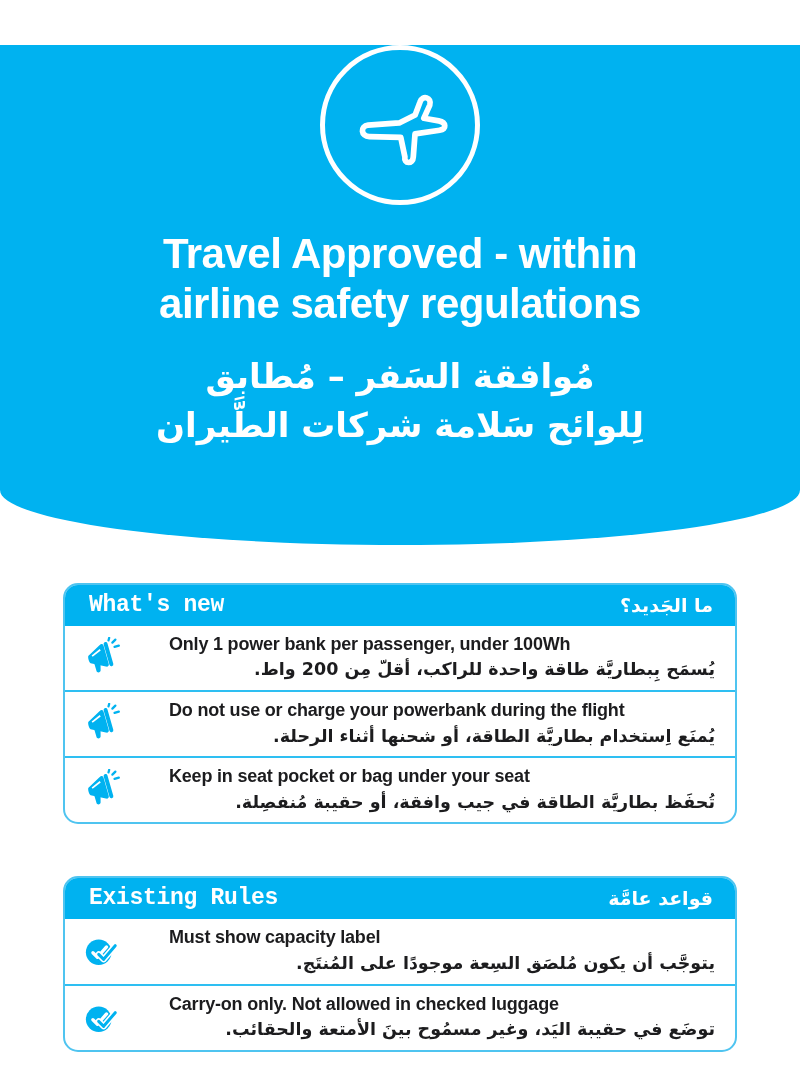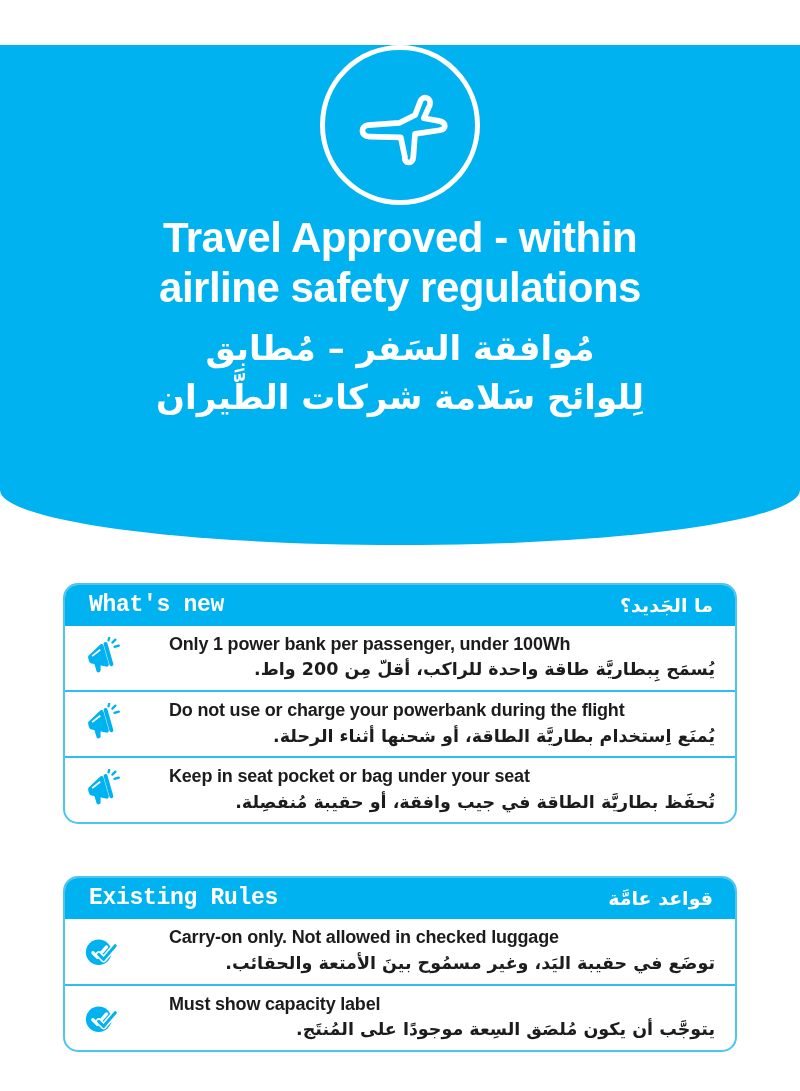--- a/index.html
+++ b/index.html
@@ -22,28 +22,28 @@
   }
   .plane-badge{
     width:150px;height:150px;
     margin:44px auto 0;
     border:5px solid #ffffff;
     border-radius:50%;
     display:flex;align-items:center;justify-content:center;
   }
   .plane-badge svg{width:104px;height:104px;}
   .hero-title{
-    margin-top:8px;
+    margin-top:24px;
     font-size:42px;
     font-weight:800;
     line-height:1.2;
     letter-spacing:-0.5px;
   }
   .hero-title-ar{
-    margin-top:10px;
+    margin-top:22px;
     font-family:"DejaVu Sans",sans-serif;
     direction:rtl;
     font-size:34px;
     font-weight:700;
     line-height:1.45;
   }
   
   .card{
     width:670px;
     margin:38px auto 0;
@@ -199,32 +199,32 @@
   <div class="row">
     <span class="row-icon">
       <svg viewBox="0 0 46 44" aria-hidden="true">
         <circle cx="19" cy="26" r="15.5" fill="#00B2F0"></circle>
         <path d="M12 26.5 l5.5 5.5 11 -12.5" stroke="#ffffff" stroke-width="4" fill="none" stroke-linecap="round" stroke-linejoin="round"></path>
         <path d="M19 28.5 l6 6 14 -16.5" stroke="#ffffff" stroke-width="7.5" fill="none" stroke-linecap="round" stroke-linejoin="round"></path>
         <path d="M19 28.5 l6 6 14 -16.5" stroke="#00B2F0" stroke-width="3.6" fill="none" stroke-linecap="round" stroke-linejoin="round"></path>
       </svg>
     </span>
     <span class="row-text">
-      <div class="row-en">Carry-on only. Not allowed in checked luggage</div>
-      <div class="row-ar" dir="rtl">توضَع في حقيبة اليَد، وغير مسمُوح بينَ الأمتعة والحقائب.</div>
+      <div class="row-en">Must show capacity label</div>
+      <div class="row-ar" dir="rtl">يتوجَّب أن يكون مُلصَق السِعة موجودًا على المُنتَج.</div>
     </span>
   </div>
 
   <div class="row">
     <span class="row-icon">
       <svg viewBox="0 0 46 44" aria-hidden="true">
         <circle cx="19" cy="26" r="15.5" fill="#00B2F0"></circle>
         <path d="M12 26.5 l5.5 5.5 11 -12.5" stroke="#ffffff" stroke-width="4" fill="none" stroke-linecap="round" stroke-linejoin="round"></path>
         <path d="M19 28.5 l6 6 14 -16.5" stroke="#ffffff" stroke-width="7.5" fill="none" stroke-linecap="round" stroke-linejoin="round"></path>
         <path d="M19 28.5 l6 6 14 -16.5" stroke="#00B2F0" stroke-width="3.6" fill="none" stroke-linecap="round" stroke-linejoin="round"></path>
       </svg>
     </span>
     <span class="row-text">
-      <div class="row-en">Must show capacity label</div>
-      <div class="row-ar" dir="rtl">يتوجَّب أن يكون مُلصَق السِعة موجودًا على المُنتَج.</div>
+      <div class="row-en">Carry-on only. Not allowed in checked luggage</div>
+      <div class="row-ar" dir="rtl">توضَع في حقيبة اليَد، وغير مسمُوح بينَ الأمتعة والحقائب.</div>
     </span>
   </div>
 </div>
 
 </body></html>

